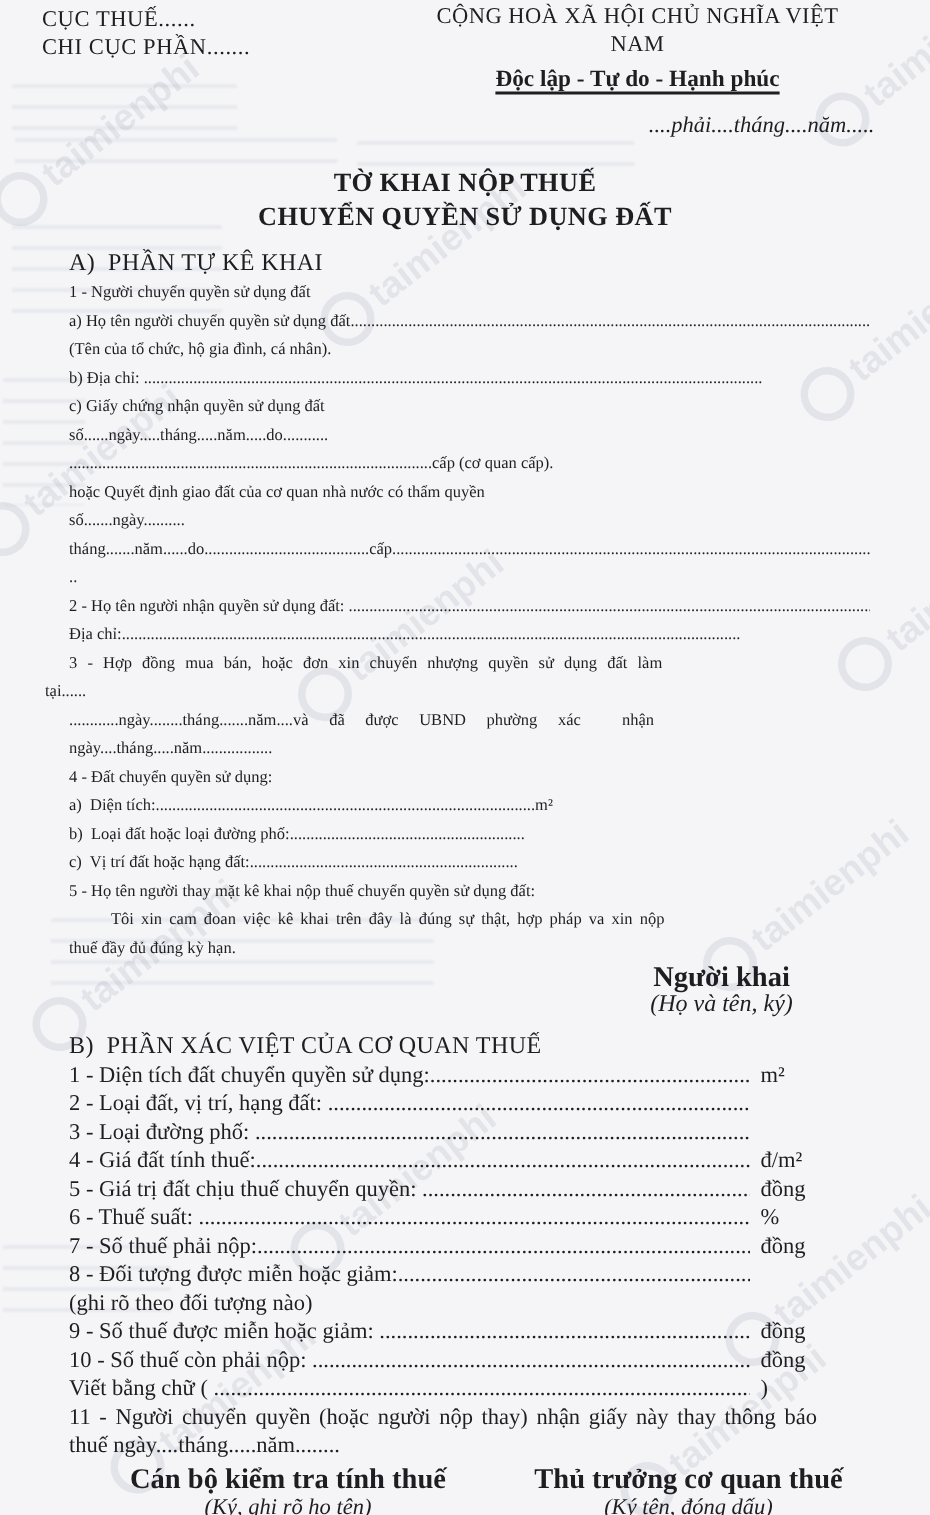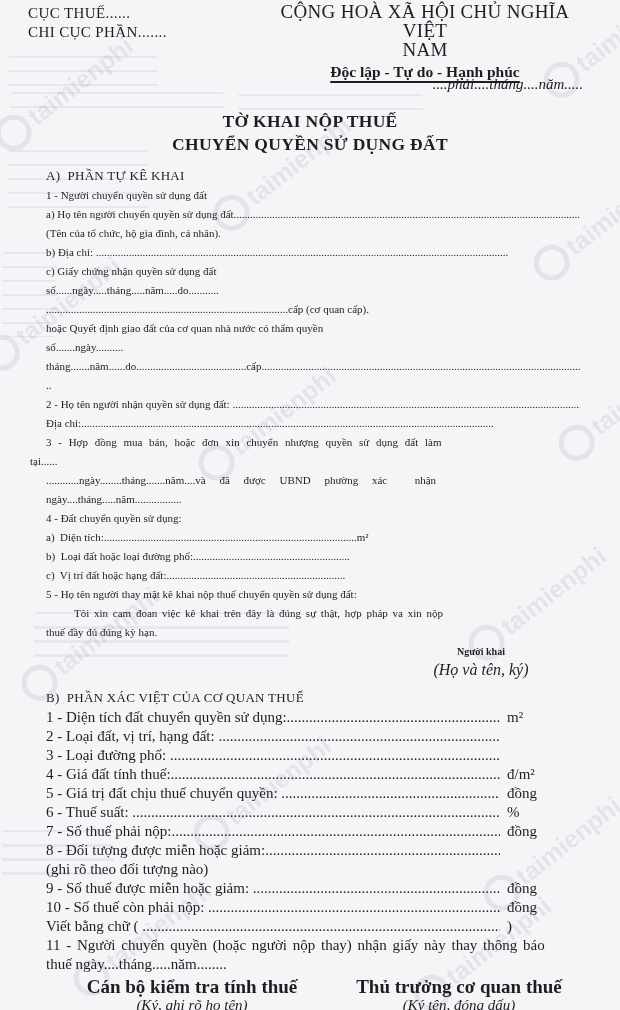--- a/index.html
+++ b/index.html
@@ -20,44 +20,44 @@
   
   .ghost{
     position:absolute;z-index:1;pointer-events:none;border-radius:2px;
     background:repeating-linear-gradient(180deg, rgba(120,130,165,.20) 0 2.5px, transparent 2.5px 14px);
     filter:blur(.7px);opacity:.55;
   }
   
   .hdr-left{position:absolute;left:28px;top:4px;width:244px;z-index:2;}
   .hdr-left .al{font-size:15px;line-height:19px;letter-spacing:.4px;white-space:pre;}
   .hdr-right{position:absolute;left:272px;top:2px;width:306px;text-align:center;z-index:2;}
-  .hdr-right .rep{font-size:19px;line-height:19px;letter-spacing:.3px;}
+  .hdr-right .rep{font-size:15px;line-height:19px;letter-spacing:.3px;}
   .hdr-right .motto{
     font-size:15.5px;line-height:22px;font-weight:bold;margin-top:2px;
     text-decoration:underline;text-underline-offset:4px;text-decoration-thickness:1.5px;
   }
   .date-line{
     position:absolute;right:37px;top:76px;z-index:2;
     font-style:italic;font-size:15px;white-space:pre;
   }
   
   .title{position:absolute;left:0;top:110px;width:620px;text-align:center;z-index:2;}
   .title .t{font-size:17.5px;font-weight:bold;line-height:23px;letter-spacing:.3px;}
   
   .body{position:absolute;left:46px;top:166px;width:534px;z-index:2;}
-  .sec-head{height:20px;line-height:20px;font-size:13px;letter-spacing:.3px;white-space:pre;overflow:hidden;}
+  .sec-head{height:20px;line-height:20px;font-size:16px;letter-spacing:.3px;white-space:pre;overflow:hidden;}
   .ln{height:19px;line-height:19px;font-size:11px;white-space:pre;overflow:hidden;}
   .outdent{margin-left:-16px;}
   .ind{text-indent:28px;}
   .wsp{word-spacing:4px;}
   .wsp2{word-spacing:2px;}
   .wsp3{word-spacing:11px;}
   
   .declarant{width:190px;margin-left:auto;margin-right:4px;text-align:center;}
-  .declarant .dt{font-size:10px;font-weight:bold;line-height:19px;}
+  .declarant .dt{font-size:19px;font-weight:bold;line-height:19px;}
   .declarant .dn{font-size:16px;font-style:italic;line-height:18px;}
   .spacer8{height:9px;}
   
   .bln{display:flex;height:19px;line-height:19px;font-size:15px;}
   .bln .t{width:454px;white-space:pre;overflow:hidden;}
   .bln .u{white-space:pre;padding-left:7px;}
   .bln.full .t{width:auto;flex:1;}
   
   .sig-row{display:flex;margin-top:3px;}
   .sig-col1{width:292px;text-align:center;}

